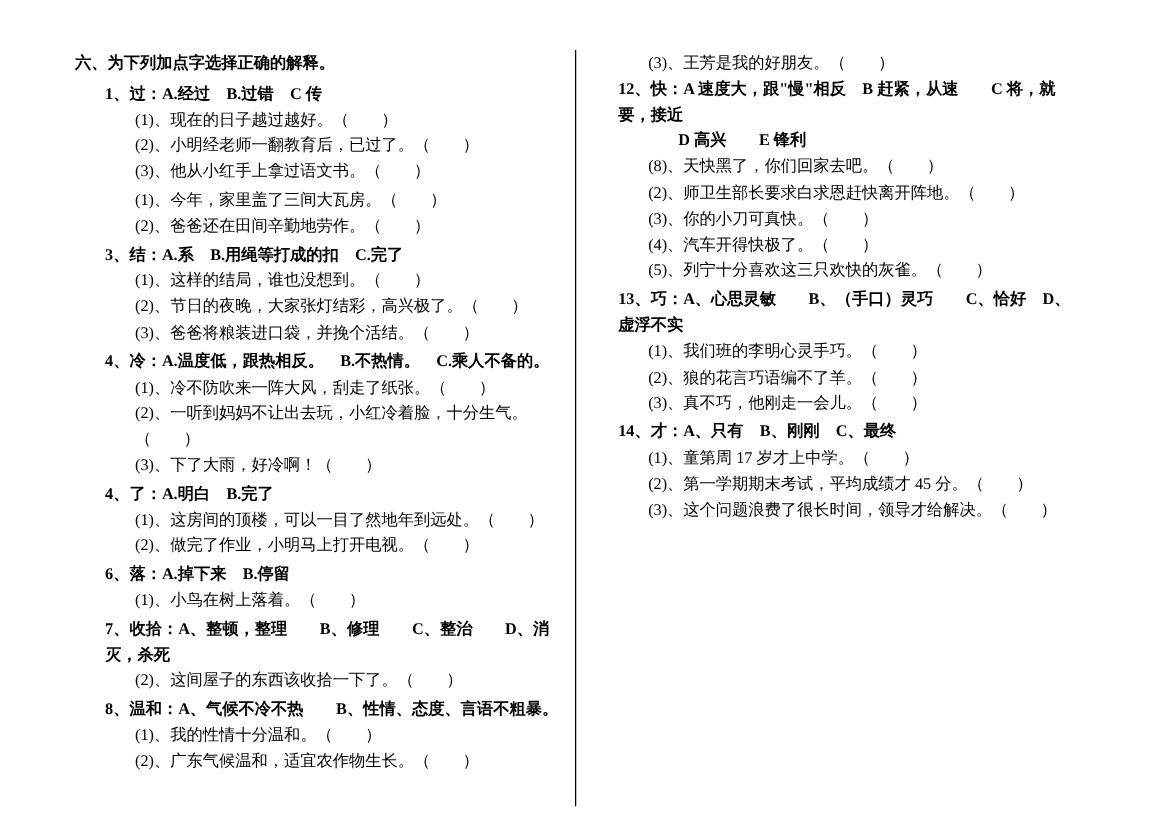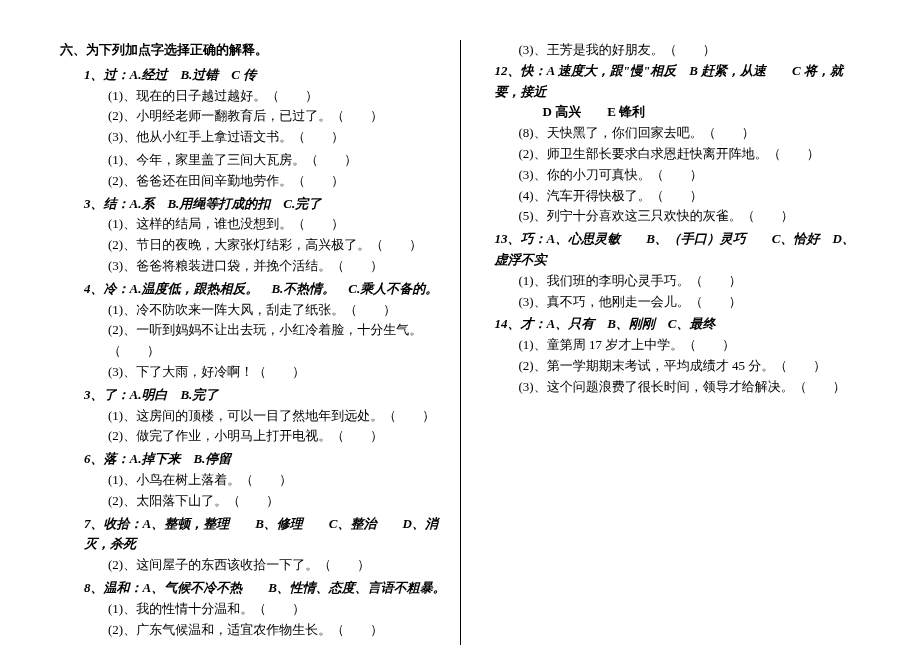--- a/index.html
+++ b/index.html
@@ -29,21 +29,20 @@
       margin-bottom: 4px;
       line-height: 1.6;
     }
     .q-block {
       margin-bottom: 2px;
     }
     .q-head {
       font-weight: bold;
       padding-left: 24px;
       line-height: 1.6;
-      font-style: italic;
     }
     .q-sub {
       padding-left: 48px;
       line-height: 1.6;
       font-family: Liberation Serif, serif;
     }
     .q-sub-cont {
       padding-left: 72px;
       line-height: 1.6;
     }
@@ -70,28 +69,27 @@
         <div class="q-sub">(2)、节日的夜晚，大家张灯结彩，高兴极了。（　　）</div>
         <div class="q-sub">(3)、爸爸将粮装进口袋，并挽个活结。（　　）</div>
       </div>
       <div class="q-block">
         <div class="q-head">4、冷：A.温度低，跟热相反。　B.不热情。　C.乘人不备的。</div>
         <div class="q-sub">(1)、冷不防吹来一阵大风，刮走了纸张。（　　）</div>
         <div class="q-sub">(2)、一听到妈妈不让出去玩，小红冷着脸，十分生气。（　　）</div>
         <div class="q-sub">(3)、下了大雨，好冷啊！（　　）</div>
       </div>
       <div class="q-block">
-        <div class="q-head">3、了：A.明白　B.完了</div>
+        <div class="q-head">4、了：A.明白　B.完了</div>
         <div class="q-sub">(1)、这房间的顶楼，可以一目了然地年到远处。（　　）</div>
         <div class="q-sub">(2)、做完了作业，小明马上打开电视。（　　）</div>
       </div>
       <div class="q-block">
         <div class="q-head">6、落：A.掉下来　B.停留</div>
         <div class="q-sub">(1)、小鸟在树上落着。（　　）</div>
-        <div class="q-sub">(2)、太阳落下山了。（　　）</div>
       </div>
       <div class="q-block">
         <div class="q-head">7、收拾：A、整顿，整理　　B、修理　　C、整治　　D、消灭，杀死</div>
         <div class="q-sub">(2)、这间屋子的东西该收拾一下了。（　　）</div>
       </div>
       <div class="q-block">
         <div class="q-head">8、温和：A、气候不冷不热　　B、性情、态度、言语不粗暴。</div>
         <div class="q-sub">(1)、我的性情十分温和。（　　）</div>
         <div class="q-sub">(2)、广东气候温和，适宜农作物生长。（　　）</div>
       </div>
@@ -103,20 +101,21 @@
         <div class="q-sub-cont" style="font-weight: bold;">D 高兴　　E 锋利</div>
         <div class="q-sub">(8)、天快黑了，你们回家去吧。（　　）</div>
         <div class="q-sub">(2)、师卫生部长要求白求恩赶快离开阵地。（　　）</div>
         <div class="q-sub">(3)、你的小刀可真快。（　　）</div>
         <div class="q-sub">(4)、汽车开得快极了。（　　）</div>
         <div class="q-sub">(5)、列宁十分喜欢这三只欢快的灰雀。（　　）</div>
       </div>
       <div class="q-block">
         <div class="q-head">13、巧：A、心思灵敏　　B、（手口）灵巧　　C、恰好　D、虚浮不实</div>
         <div class="q-sub">(1)、我们班的李明心灵手巧。（　　）</div>
+        <div class="q-sub">(2)、狼的花言巧语编不了羊。（　　）</div>
         <div class="q-sub">(3)、真不巧，他刚走一会儿。（　　）</div>
       </div>
       <div class="q-block">
         <div class="q-head">14、才：A、只有　B、刚刚　C、最终</div>
         <div class="q-sub">(1)、童第周 17 岁才上中学。（　　）</div>
         <div class="q-sub">(2)、第一学期期末考试，平均成绩才 45 分。（　　）</div>
         <div class="q-sub">(3)、这个问题浪费了很长时间，领导才给解决。（　　）</div>
       </div>
     </div>
 </div>

